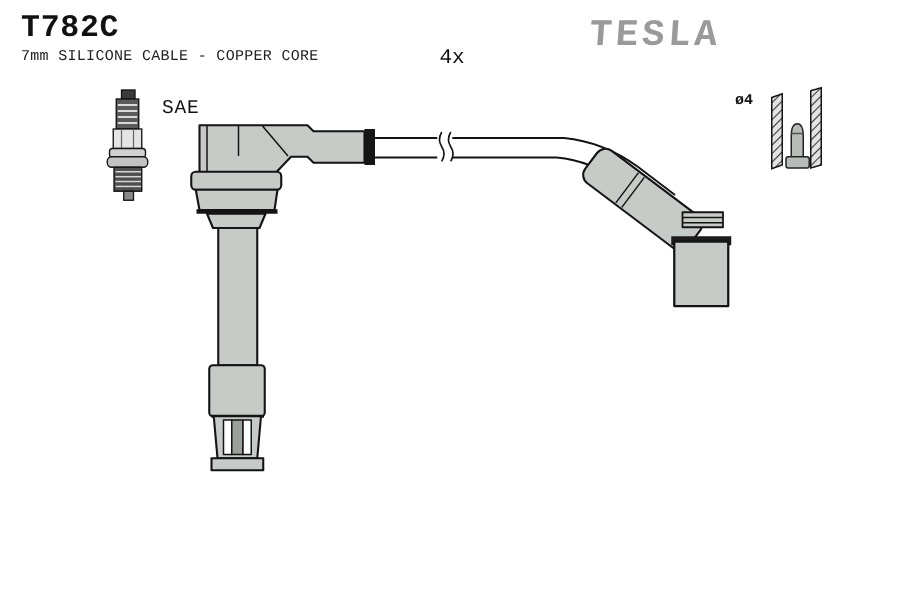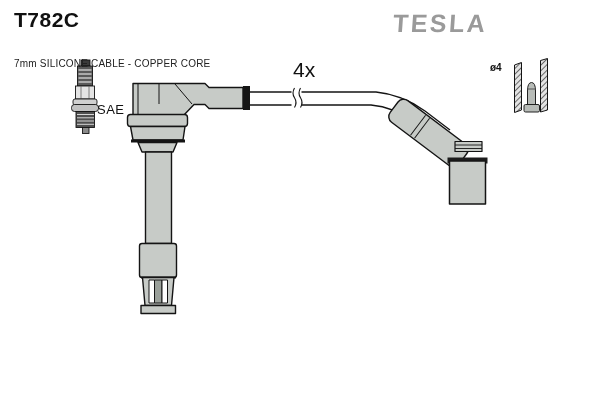--- a/index.html
+++ b/index.html
@@ -1,40 +1,40 @@
 <!DOCTYPE html>
 <html><head>
 <meta charset="utf-8">
 <style>
   html,body{margin:0;padding:0;background:#fff;}
   #stage{
     position:relative;width:600px;height:400px;background:#ffffff;
-    font-family:Liberation Sans, sans-serif;overflow:hidden;
+    font-family:Liberation Mono, monospace;overflow:hidden;
   }
   .code{
     position:absolute;left:14px;top:8px;
     font-size:21px;font-weight:700;color:#111;letter-spacing:0.5px;
   }
   .desc{
     position:absolute;left:14px;top:33px;
-    font-size:10px;color:#222;letter-spacing:0.2px;margin-top:25px;
+    font-size:10px;color:#222;letter-spacing:0.2px;
   }
   .logo{
     position:absolute;left:393px;top:11px;
     font-size:25px;font-weight:700;color:#9a9a9a;
     letter-spacing:2.5px;transform:skewX(-4deg);
     line-height:1;
   }
   .qty{
-    position:absolute;left:293px;top:58px;
-    font-size:21px;font-weight:500;color:#111;
+    position:absolute;left:293px;top:31px;
+    font-size:14px;font-weight:500;color:#111;
   }
   .sae{
-    position:absolute;left:97px;top:64px;
-    font-size:13px;color:#111;letter-spacing:0.5px;margin-top:38px;
+    position:absolute;left:108px;top:64px;
+    font-size:13px;color:#111;letter-spacing:0.5px;
   }
   .dia{
     position:absolute;left:490px;top:62px;
     font-size:10px;font-weight:700;color:#111;
   }
   svg{position:absolute;left:0;top:0;}
 </style>
 </head>
 <body>
 

